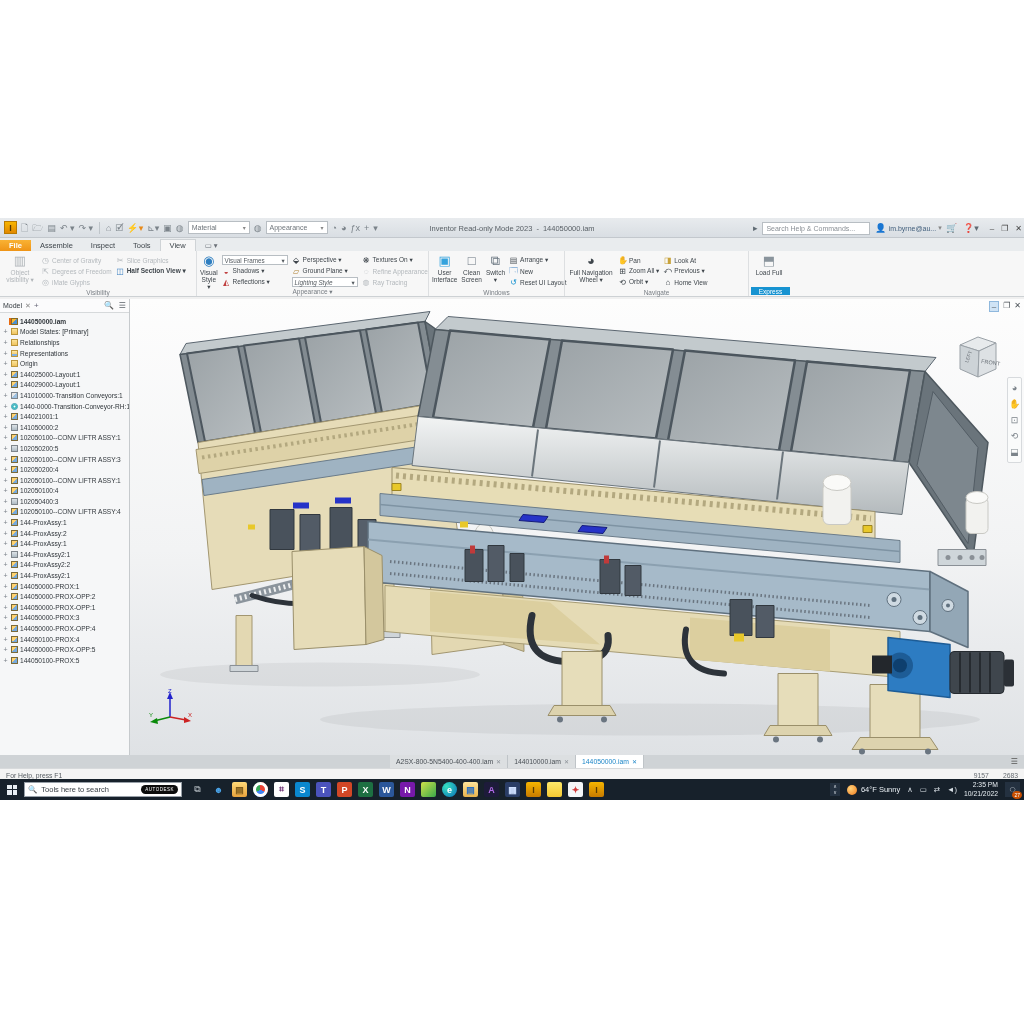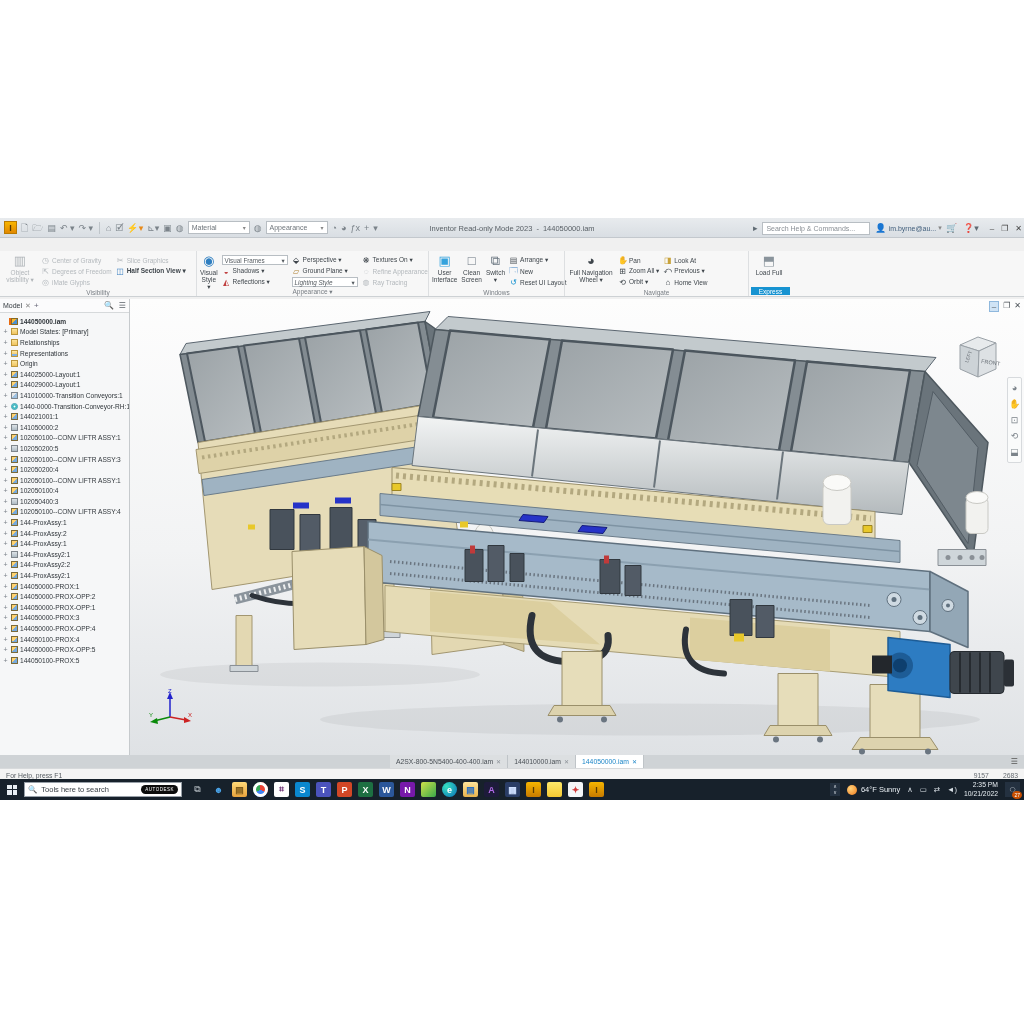--- a/index.html
+++ b/index.html
@@ -154,20 +154,33 @@
         <span class="tr-ic">🛒</span>
         <span class="tr-ic">❓▾</span>
         <div class="winbtns">
           <span>–</span>
           <span>❐</span>
           <span>✕</span>
         </div>
       </div>
     </div>
 
+    <div class="tabrow">
+      <div class="rtab file">File</div>
+
+      <div class="rtab">Assemble</div>
+
+      <div class="rtab">Inspect</div>
+
+      <div class="rtab">Tools</div>
+
+      <div class="rtab active">View</div>
+
+      <div class="rtab more">▭ ▾</div>
+    </div>
 
     <div class="ribbon">
       <div class="rgroup" style="width:196px">
         <div class="bigbtn disabled">
           <span class="bicon">▥</span>
           <span>Object visibility ▾</span>
         </div>
         <div class="scol">
           <div class="sbtn disabled">
               <span class="si">◷</span>

